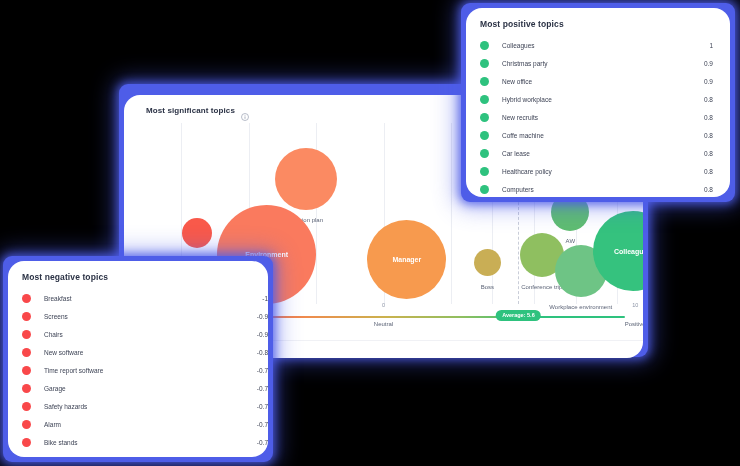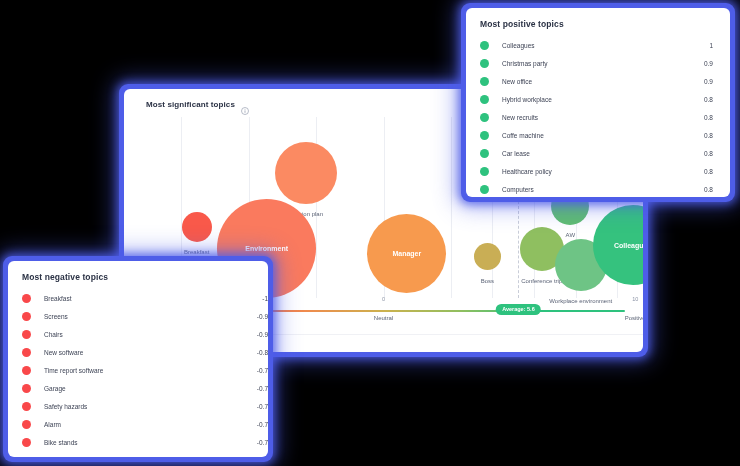--- a/index.html
+++ b/index.html
@@ -18,21 +18,21 @@
 
   .stage {
     position: absolute;
     inset: 0;
   }
 
   
   .card {
     position: absolute;
     background: #ffffff;
-    border-radius: 6px;
+    border-radius: 16px;
     box-sizing: border-box;
   }
   .card-frame {
     position: absolute;
     border-radius: 9px;
     box-sizing: border-box;
     background: #4E5DE8;
     box-shadow: 0 0 10px 2px rgba(78,93,232,0.85),
                 0 0 22px 6px rgba(78,93,232,0.45);
   }
@@ -91,21 +91,21 @@
     left: 8px; top: 261px; width: 260px; height: 196px;
     padding: 11px 0 0 14px;
   }
   #negative-card .list-card-title { margin-bottom: 7px; }
 
   
   #chart-frame {
     left: 119px; top: 84px; width: 529px; height: 273px;
   }
   #chart-card {
-    left: 124px; top: 89px; width: 519px; height: 263px;
+    left: 124px; top: 95px; width: 519px; height: 263px;
     overflow: hidden;
   }
   .chart-head {
     display: flex;
     align-items: center;
     padding: 11px 0 0 22px;
   }
   .chart-title {
     font-size: 8px;
     font-weight: bold;

